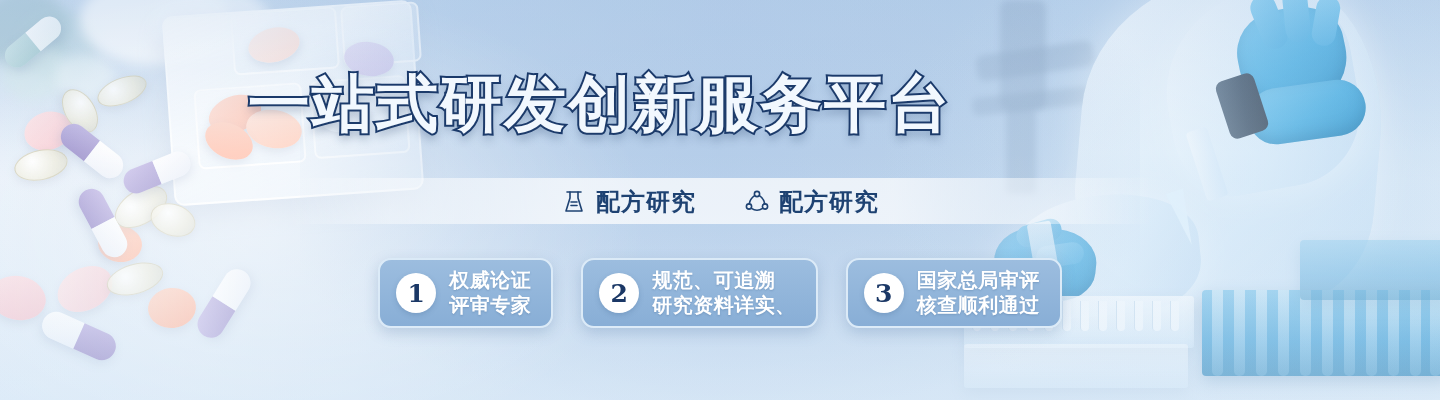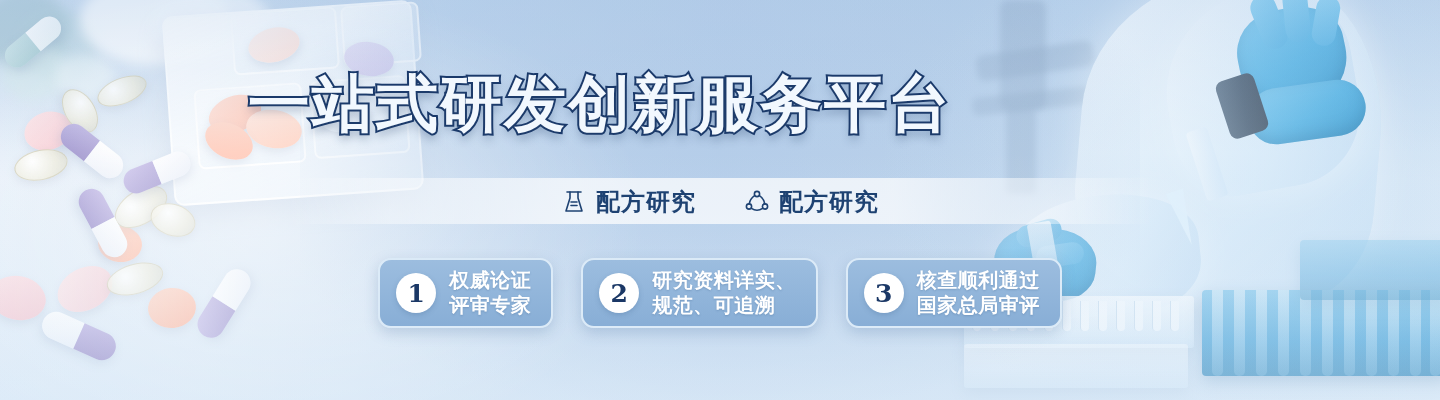--- a/index.html
+++ b/index.html
@@ -393,27 +393,27 @@
         <span class="card-num">1</span>
         <span class="card-text">
           <span>权威论证</span>
           <span>评审专家</span>
         </span>
       </div>
 
       <div class="card">
         <span class="card-num">2</span>
         <span class="card-text">
+          <span>规范、可追溯</span>
           <span>研究资料详实、</span>
-          <span>规范、可追溯</span>
         </span>
       </div>
 
       <div class="card">
         <span class="card-num">3</span>
         <span class="card-text">
+          <span>国家总局审评</span>
           <span>核查顺利通过</span>
-          <span>国家总局审评</span>
         </span>
       </div>
     </div>
   </div>
 </div>
 
 </body></html>

